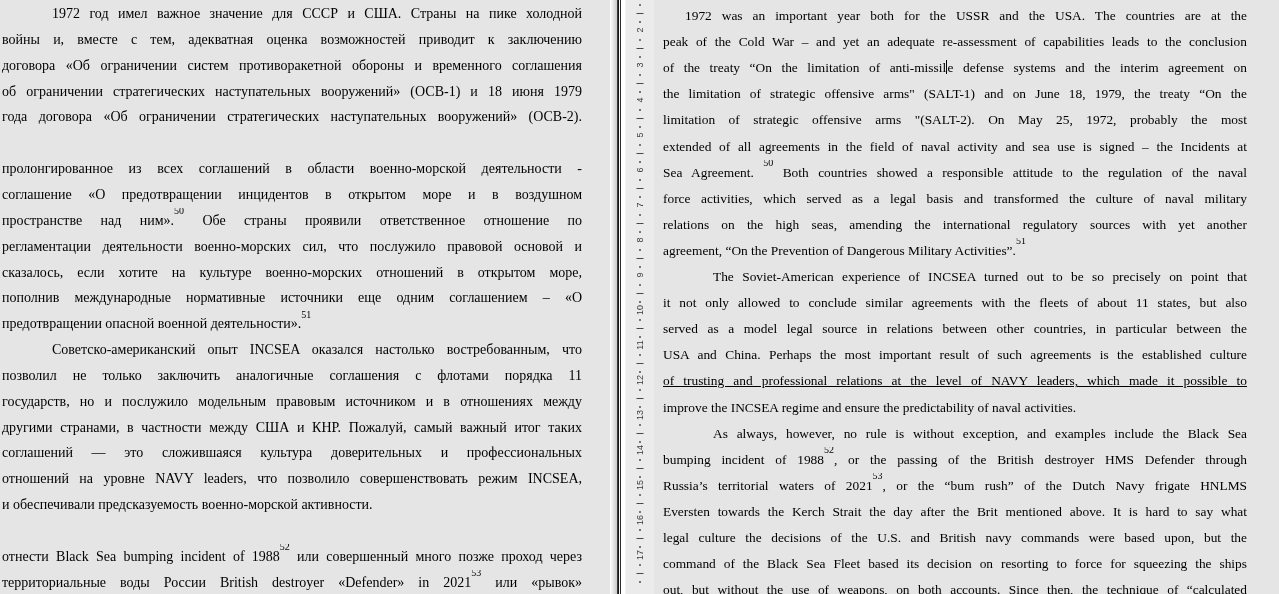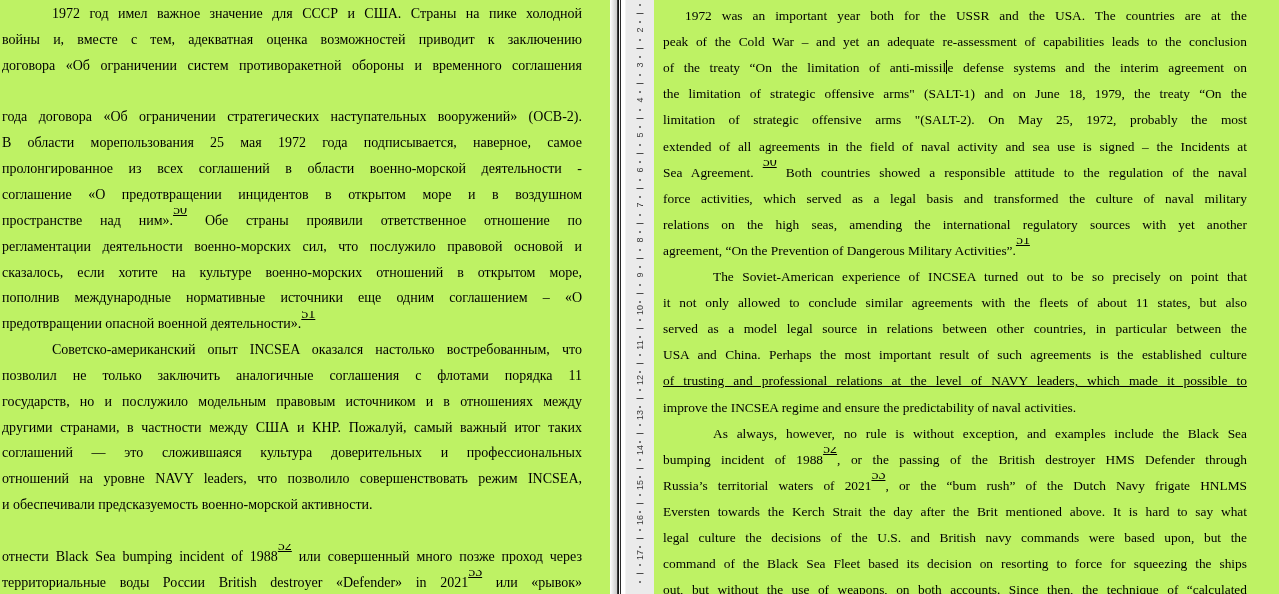--- a/index.html
+++ b/index.html
@@ -1,30 +1,30 @@
 <!DOCTYPE html>
 <html><head>
 <meta charset="utf-8">
 <style>
   html,body{margin:0;padding:0;background:#fff;}
   .root{position:relative;width:1279px;height:594px;overflow:hidden;background:#ffffff;
         font-family:"Liberation Serif","DejaVu Serif",serif;color:#000;}
   .abs{position:absolute;top:0;height:594px;}
-  .page{background:#bef264;}
+  .page{background:#e5e5e5;}
   .page.left{left:0;width:610px;}
   .page.right{left:654px;width:625px;}
   .doc{position:absolute;top:0;height:594px;}
   .doc-left{left:2px;width:580px;}
   .doc-right{left:9px;width:584px;}
   .line{position:absolute;left:0;right:0;overflow:hidden;white-space:normal;
         text-align:justify;text-align-last:justify;-moz-text-align-last:justify;}
   .line.last{text-align-last:left;-moz-text-align-last:left;}
   .doc-left .line{font-size:14px;}
   .doc-right .line{font-size:13.4px;}
-  .line sup{font-size:14px;line-height:0;position:relative;top:-5px;text-decoration:underline;}
+  .line sup{font-size:10px;line-height:0;position:relative;top:-5px;}
   .caret{display:inline-block;width:1.3px;height:14px;background:#000;vertical-align:-2px;}
   .page-shadow{left:610px;width:7px;background:linear-gradient(90deg,#ffffff 0%,#dedede 60%,#c9c9c9 100%);}
   .win-border{left:617px;width:4px;
         background:linear-gradient(90deg,#3a3a3a 0 1px,#141414 1px 2.2px,#f7f7f7 2.2px 2.8px,#2a2a2a 2.8px 4px);}
   .ruler-gutter{left:621px;width:4px;background:#ffffff;}
   .ruler{left:625px;width:29px;background:#ebebeb;overflow:hidden;
          border-left:1px solid #f3f3f3;box-sizing:border-box;}
   .ruler-num{position:absolute;left:50%;transform:translate(-50%,-50%) rotate(-90deg);
         font-family:"Liberation Sans","DejaVu Sans",sans-serif;font-size:9px;color:#3a3a3a;white-space:nowrap;}
   .ruler-dash{position:absolute;left:50%;transform:translateX(-50%);width:7px;height:1px;background:#4a4a4a;}
@@ -33,22 +33,22 @@
 </head>
 <body>
 
 <div class="root">
 
   <div class="abs page left">
     <div class="doc doc-left" id="leftDoc">
         <div class="line" style="top: 1px; height: 25.85px; line-height: 25.85px; padding-left: 50px;"><span>1972 год имел важное значение для СССР и США. Страны на пике холодной</span></div>
         <div class="line" style="top: 26.85px; height: 25.85px; line-height: 25.85px;"><span>войны и, вместе с тем, адекватная оценка возможностей приводит к заключению</span></div>
         <div class="line" style="top: 52.7px; height: 25.85px; line-height: 25.85px;"><span>договора «Об ограничении систем противоракетной обороны и временного соглашения</span></div>
+        <div class="line" style="top: 78.55px; height: 25.85px; line-height: 25.85px;"><span>об ограничении стратегических наступательных вооружений» (ОСВ-1) и 18 июня 1979</span></div>
         <div class="line" style="top: 104.4px; height: 25.85px; line-height: 25.85px;"><span>года договора «Об ограничении стратегических наступательных вооружений» (ОСВ-2).</span></div>
-        <div class="line" style="top: 130.25px; height: 25.85px; line-height: 25.85px;"><span>В области морепользования 25 мая 1972 года подписывается, наверное, самое</span></div>
         <div class="line" style="top: 156.1px; height: 25.85px; line-height: 25.85px;"><span>пролонгированное из всех соглашений в области военно-морской деятельности -</span></div>
         <div class="line" style="top: 181.95px; height: 25.85px; line-height: 25.85px;"><span>соглашение «О предотвращении инцидентов в открытом море и в воздушном</span></div>
         <div class="line" style="top: 207.8px; height: 25.85px; line-height: 25.85px;"><span>пространстве над ним».</span><sup>50</sup><span> Обе страны проявили ответственное отношение по</span></div>
         <div class="line" style="top: 233.65px; height: 25.85px; line-height: 25.85px;"><span>регламентации деятельности военно-морских сил, что послужило правовой основой и</span></div>
         <div class="line" style="top: 259.5px; height: 25.85px; line-height: 25.85px;"><span>сказалось, если хотите на культуре военно-морских отношений в открытом море,</span></div>
         <div class="line" style="top: 285.35px; height: 25.85px; line-height: 25.85px;"><span>пополнив международные нормативные источники еще одним соглашением – «О</span></div>
         <div class="line last" style="top: 311.2px; height: 25.85px; line-height: 25.85px;"><span>предотвращении опасной военной деятельности».</span><sup>51</sup></div>
         <div class="line" style="top: 337.05px; height: 25.85px; line-height: 25.85px; padding-left: 50px;"><span>Советско-американский опыт INCSEA оказался настолько востребованным, что</span></div>
         <div class="line" style="top: 362.9px; height: 25.85px; line-height: 25.85px;"><span>позволил не только заключить аналогичные соглашения с флотами порядка 11</span></div>
         <div class="line" style="top: 388.75px; height: 25.85px; line-height: 25.85px;"><span>государств, но и послужило модельным правовым источником и в отношениях между</span></div>

